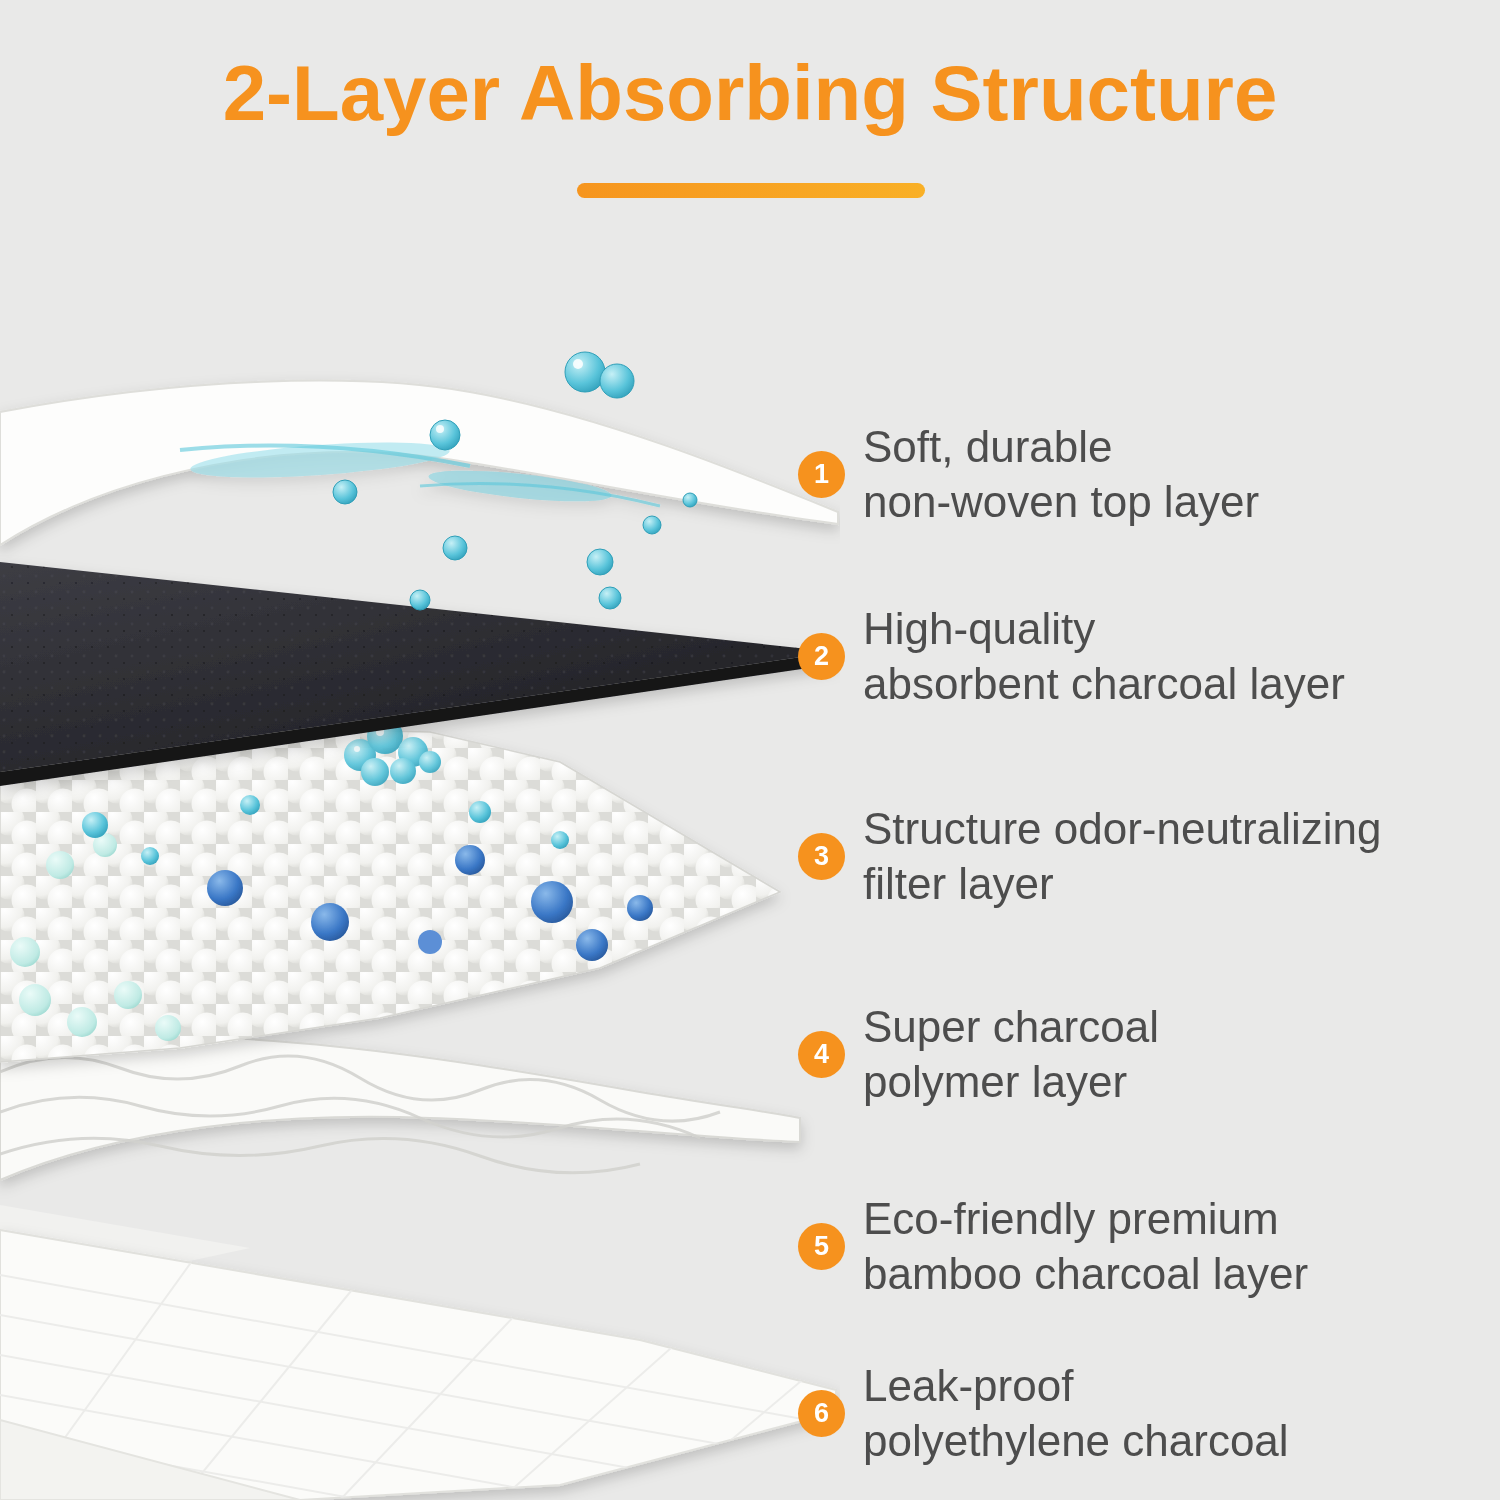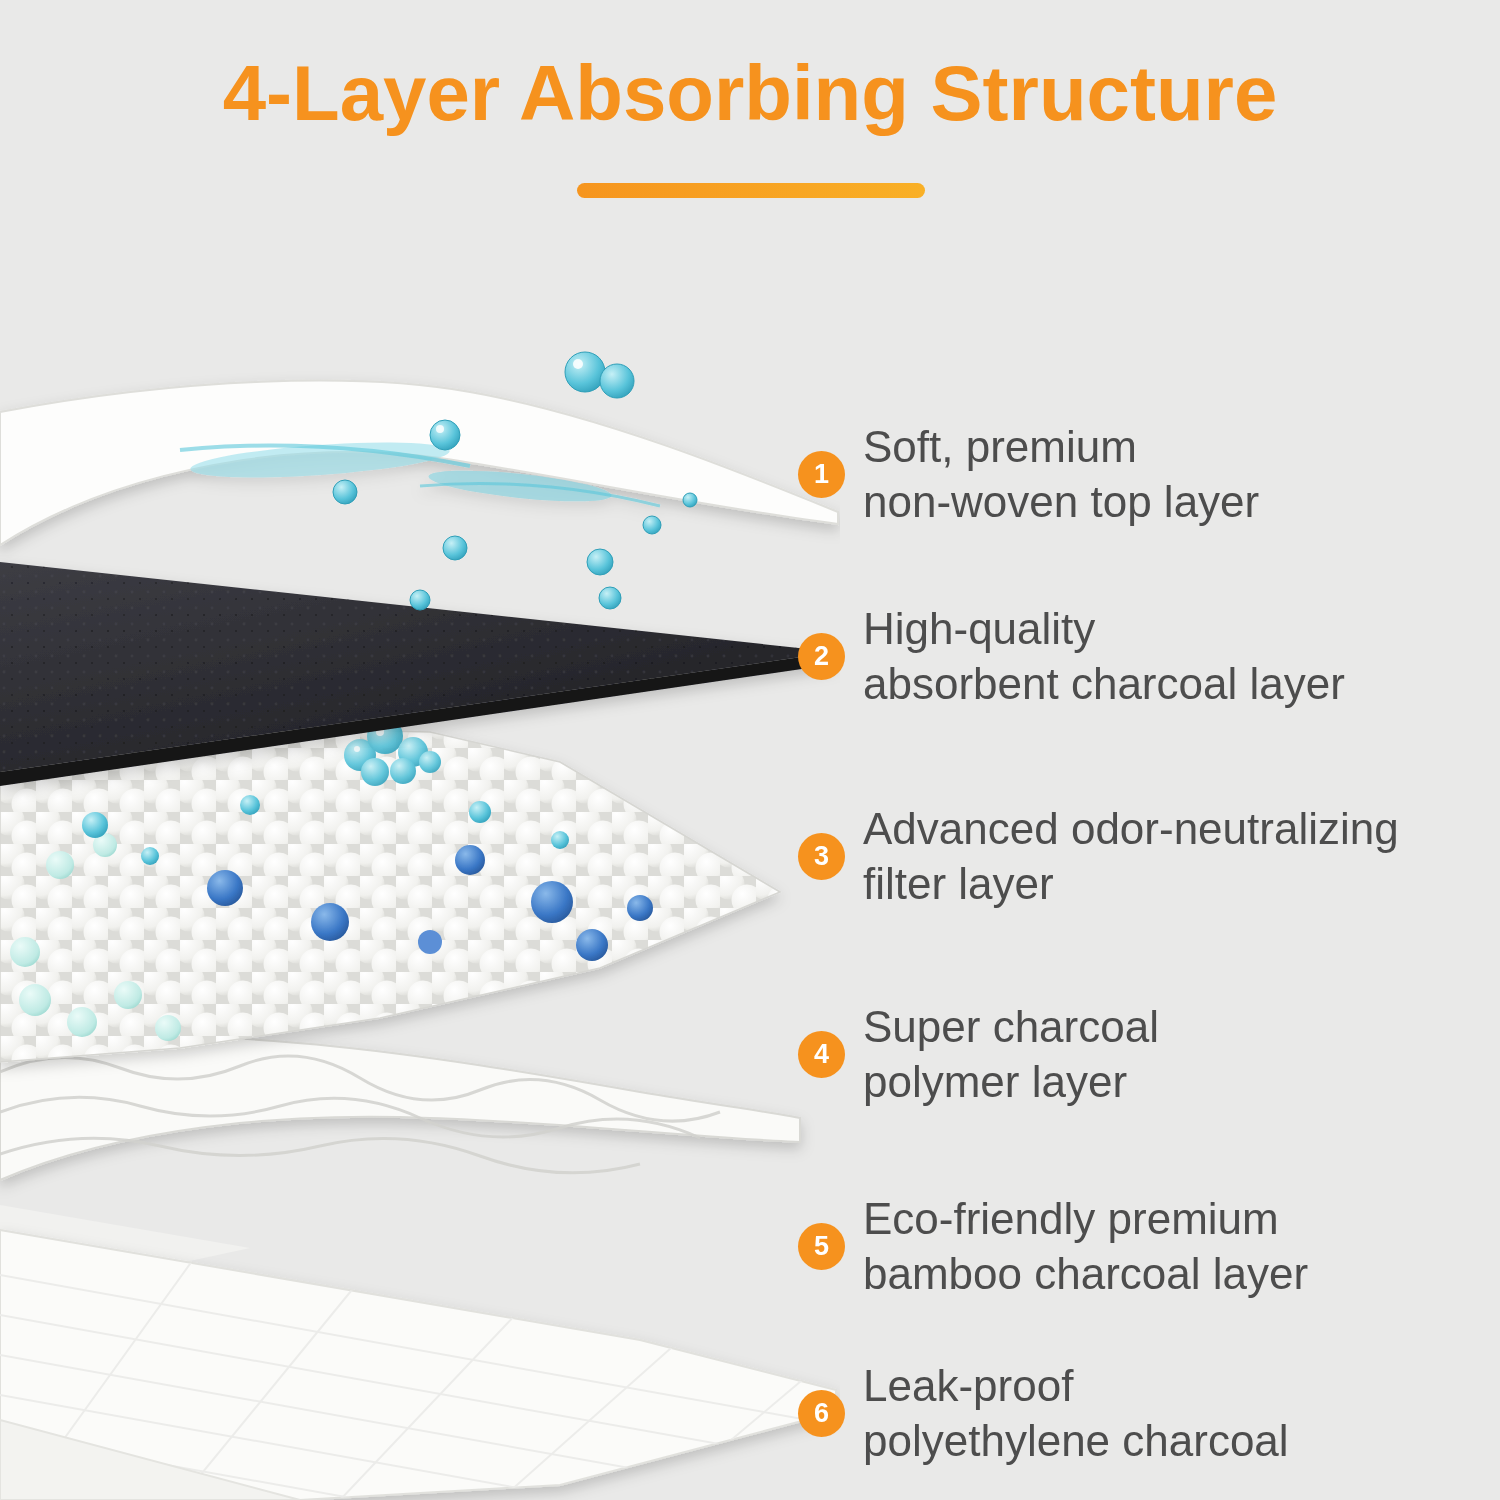--- a/index.html
+++ b/index.html
@@ -71,21 +71,21 @@
     line-height: 1.26;
     color: #4d4d4d;
     white-space: pre-line;
   }
 </style>
 </head>
 <body>
 
 <div class="canvas">
 
-  <div class="title">4-Layer Absorbing Structure</div>
+  <div class="title">2-Layer Absorbing Structure</div>
   <div class="title-underline"></div>
 
   <svg class="illustration" viewBox="0 0 840 1200" aria-hidden="true">
     <defs>
       <radialGradient id="beadG" cx="0.35" cy="0.3" r="0.8">
         <stop offset="0" stop-color="#ffffff"></stop>
         <stop offset="0.7" stop-color="#f1f1ee"></stop>
         <stop offset="1" stop-color="#d7d7d2"></stop>
       </radialGradient>
       <radialGradient id="blueG" cx="0.35" cy="0.3" r="0.85">
@@ -217,33 +217,33 @@
       <circle cx="600" cy="262" r="13" fill="url(#dropG)"></circle>
       <circle cx="652" cy="225" r="9" fill="url(#dropG)"></circle>
       <circle cx="690" cy="200" r="7" fill="url(#dropG)"></circle>
       <circle cx="420" cy="300" r="10" fill="url(#dropG)"></circle>
       <circle cx="610" cy="298" r="11" fill="url(#dropG)"></circle>
     </g>
   </svg>
 
   <div class="callout" style="top:419px">
     <span class="badge">1</span>
-    <div class="label">Soft, premium
+    <div class="label">Soft, durable
 non-woven top layer</div>
   </div>
 
   <div class="callout" style="top:601px">
     <span class="badge">2</span>
     <div class="label">High-quality
 absorbent charcoal layer</div>
   </div>
 
   <div class="callout" style="top:801px">
     <span class="badge">3</span>
-    <div class="label">Advanced odor-neutralizing
+    <div class="label">Structure odor-neutralizing
 filter layer</div>
   </div>
 
   <div class="callout" style="top:999px">
     <span class="badge">4</span>
     <div class="label">Super charcoal
 polymer layer</div>
   </div>
 
   <div class="callout" style="top:1191px">

